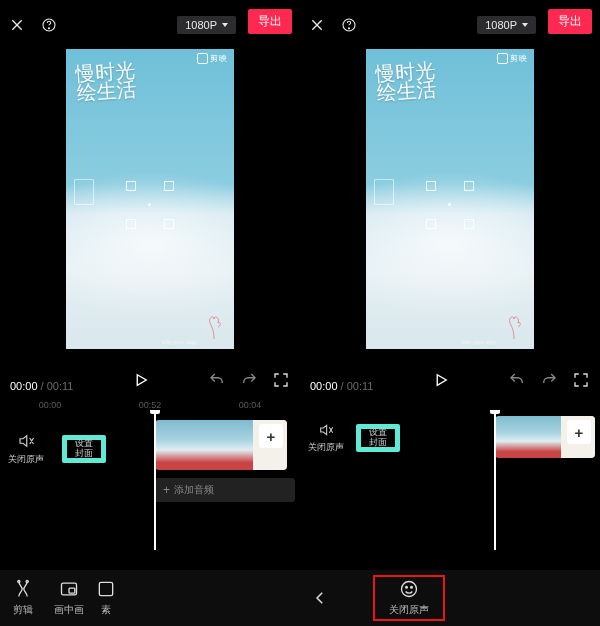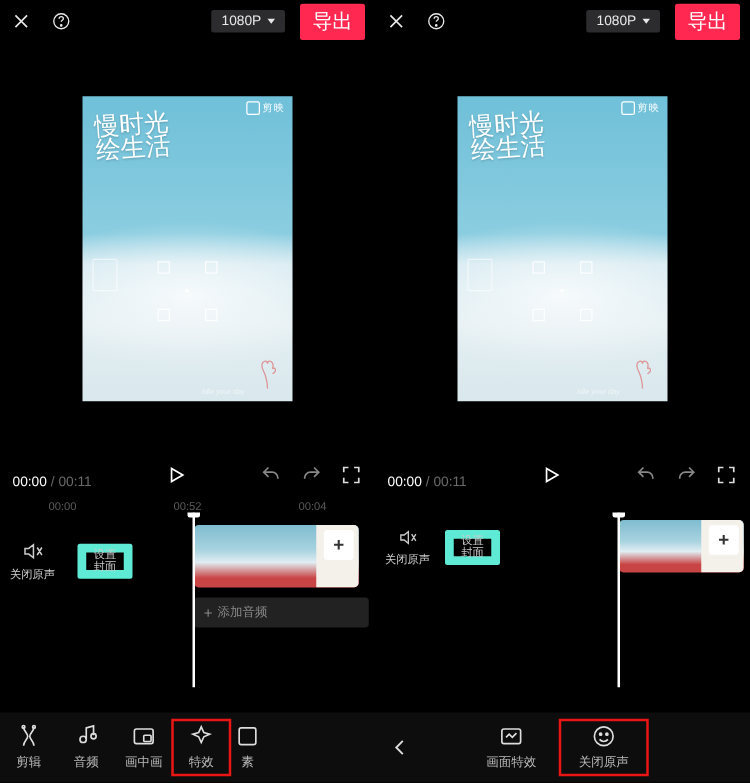--- a/index.html
+++ b/index.html
@@ -15,21 +15,21 @@
     width: 300px;
     height: 626px;
     background: #000;
     display: flex;
     flex-direction: column;
     position: relative;
   }
   
   .topbar {
     display: flex;
-    align-items: center;
+    align-items: flex-end;
     height: 34px;
     padding: 0 8px;
     gap: 12px;
   }
   .topbar .left { display: flex; align-items: center; gap: 14px; }
   .topbar .spacer { flex: 1; }
   .icon-btn { color: #e8e8e8; width: 18px; height: 18px; display: flex; align-items: center; justify-content: center; }
   .res-btn {
     background: #2c2c2e;
     color: #e8e8e8;
@@ -37,35 +37,35 @@
     padding: 3px 8px;
     border-radius: 2px;
     display: flex;
     align-items: center;
     gap: 3px;
   }
   .res-btn::after { content: ""; width: 0; height: 0; border-left: 3px solid transparent; border-right: 3px solid transparent; border-top: 4px solid #e8e8e8; margin-left: 2px; }
   .export-btn {
     background: #ff2851;
     color: #fff;
-    font-size: 16px;
+    font-size: 12px;
     padding: 4px 10px;
     border-radius: 2px;
   }
   
   .preview-area {
     height: 330px;
     position: relative;
     display: flex;
     justify-content: center;
     align-items: center;
   }
   .video-frame {
     width: 168px;
-    height: 244px;
+    height: 300px;
     position: relative;
     background: linear-gradient(to bottom, #6fc0d9 0%, #8bcde0 45%, #d2e8f0 55%, #e3eef2 75%, #d9e8ed 100%);
     overflow: hidden;
     filter: blur(0.3px);
   }
   .video-frame::before {
     content: "";
     position: absolute;
     inset: 0;
     background:
@@ -192,21 +192,21 @@
     gap: 3px;
     color: #ccc;
     font-size: 9px;
   }
   .ctrl-stack .mini-icon {
     width: 18px; height: 18px;
     color: #ccc;
   }
   .cover-btn {
     width: 44px; height: 28px;
-    border: 7px solid #5eead4;
+    border: 5px solid #5eead4;
     color: #ccc;
     font-size: 9px;
     display: flex;
     align-items: center;
     justify-content: center;
     border-radius: 2px;
   }
   .track-clip {
     position: absolute;
     left: 155px;
@@ -434,43 +434,25 @@
             <path d="M7 3c0 4 4 6 4 9s-4 5-4 9M17 3c0 4-4 6-4 9s4 5 4 9"></path>
             <circle cx="7" cy="3" r="1.3"></circle>
             <circle cx="17" cy="3" r="1.3"></circle>
           </svg>
         </div>
       <span>剪辑</span>
     </div>
     <div class="tool">
       <div class="tool-icon">
           <svg viewBox="0 0 24 24" width="20" height="20" fill="none" stroke="currentColor" stroke-width="1.6">
-            <path d="M9 18a3 3 0 100-6 3 3 0 000 6zM12 15V4l7-2v9"></path>
-            <circle cx="19" cy="12" r="2.5"></circle>
-          </svg>
-        </div>
-      <span>音频</span>
-    </div>
-    <div class="tool">
-      <div class="tool-icon">
-          <svg viewBox="0 0 24 24" width="20" height="20" fill="none" stroke="currentColor" stroke-width="1.6">
             <rect x="3" y="5" width="18" height="14" rx="2"></rect>
             <rect x="12" y="11" width="7" height="6" rx="1"></rect>
           </svg>
         </div>
       <span>画中画</span>
-    </div>
-    <div class="tool" style="position:relative">
-      <div class="highlight"></div>
-      <div class="tool-icon">
-          <svg viewBox="0 0 24 24" width="20" height="20" fill="none" stroke="currentColor" stroke-width="1.6">
-            <path d="M12 3l2.5 5.5L20 10l-5.5 2.5L12 18l-2.5-5.5L4 10l5.5-1.5z"></path>
-          </svg>
-        </div>
-      <span>特效</span>
     </div>
     <div class="tool cut">
       <div class="tool-icon">
           <svg viewBox="0 0 24 24" width="20" height="20" fill="none" stroke="currentColor" stroke-width="1.6">
             <rect x="4" y="4" width="16" height="16" rx="2"></rect>
           </svg>
         </div>
       <span>素</span>
     </div>
   </div>
@@ -572,29 +554,20 @@
     </div>
     <div class="playhead"></div>
   </div>
 
   <div class="bottombar">
     <div class="back-btn">
       <svg viewBox="0 0 24 24" width="18" height="18" fill="none" stroke="currentColor" stroke-width="2">
           <path d="M15 5l-7 7 7 7"></path>
         </svg>
     </div>
-    <div class="tool">
-      <div class="tool-icon">
-          <svg viewBox="0 0 24 24" width="20" height="20" fill="none" stroke="currentColor" stroke-width="1.6">
-            <rect x="3" y="5" width="18" height="14" rx="2"></rect>
-            <path d="M7 13l3-3 3 3 4-4"></path>
-          </svg>
-        </div>
-      <span>画面特效</span>
-    </div>
     <div class="tool" style="position:relative">
       <div class="highlight"></div>
       <div class="tool-icon">
           <svg viewBox="0 0 24 24" width="20" height="20" fill="none" stroke="currentColor" stroke-width="1.6">
             <circle cx="12" cy="12" r="9"></circle>
             <circle cx="9" cy="10" r="1" fill="currentColor"></circle>
             <circle cx="15" cy="10" r="1" fill="currentColor"></circle>
             <path d="M8 15c1.2 1.5 2.6 2 4 2s2.8-.5 4-2"></path>
           </svg>
         </div>

